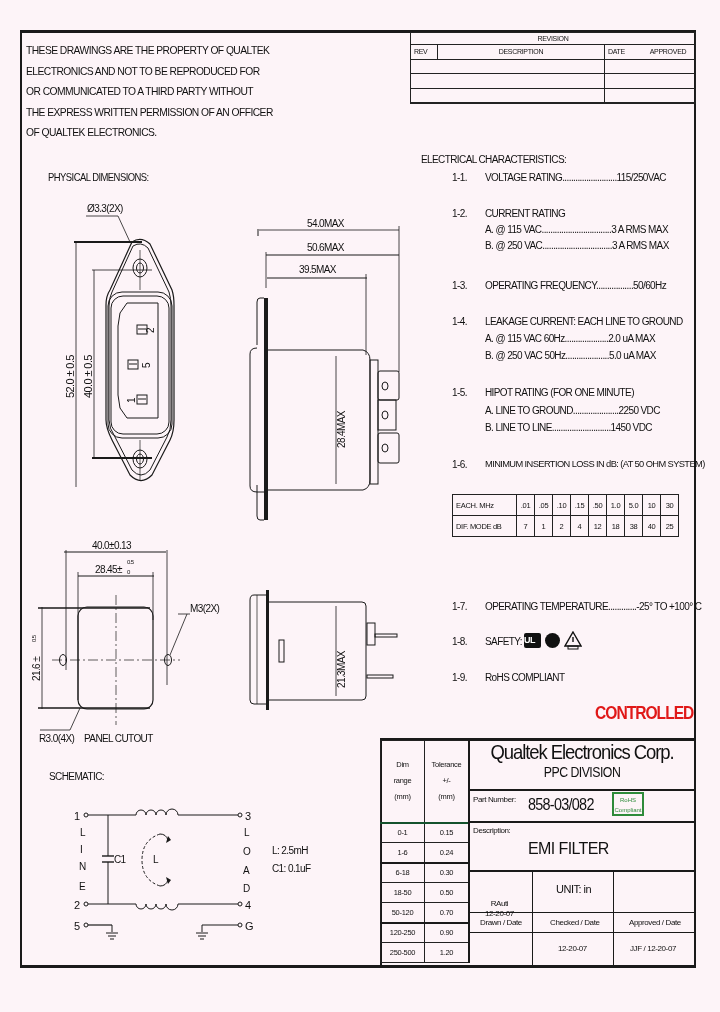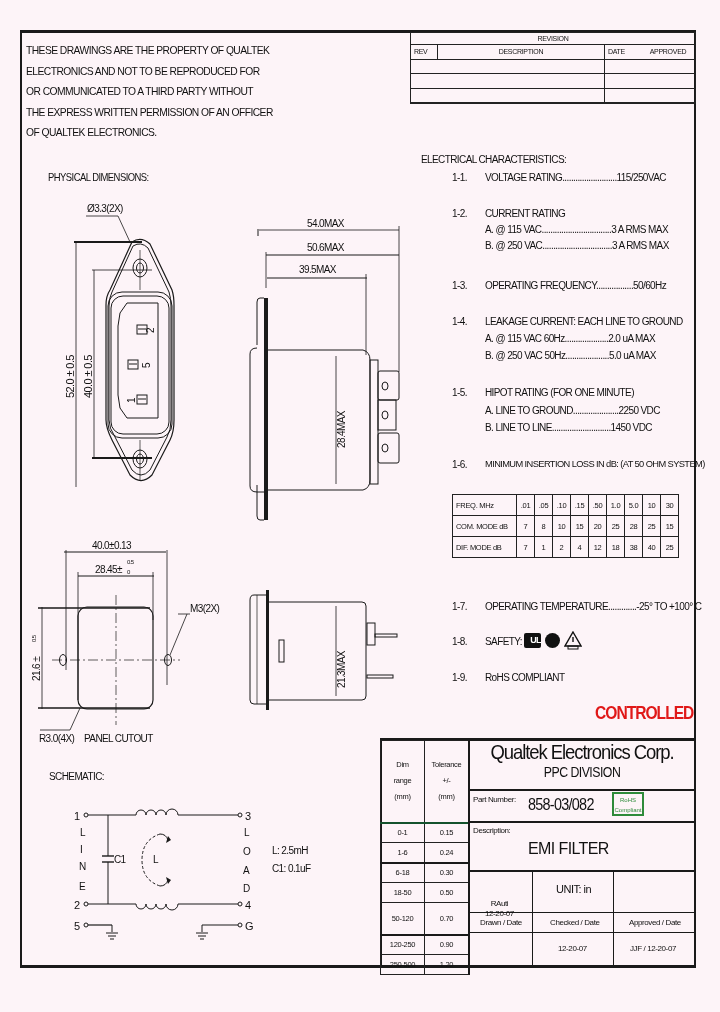--- a/index.html
+++ b/index.html
@@ -278,57 +278,45 @@
   <div class="abs" style="left:64px;top:268px;white-space:nowrap">B. LINE TO LINE...........................1450 VDC</div>
 
   <div class="abs" style="left:31px;top:305px">1-6.</div>
   <div class="abs" style="left:64px;top:305px;white-space:nowrap;font-size:9.3px">MINIMUM INSERTION LOSS IN dB: (AT 50 OHM SYSTEM)</div>
 
   <div class="abs" style="left:31px;top:447px">1-7.</div>
   <div class="abs" style="left:64px;top:447px;white-space:nowrap">OPERATING TEMPERATURE.............-25° TO +100° C</div>
 
   <div class="abs" style="left:31px;top:482px">1-8.</div>
   <div class="abs" style="left:64px;top:482px;white-space:nowrap">SAFETY:</div>
-  <div class="abs" style="left:103px;top:479px;width:17px;height:15px;background:#111;color:#fff;font-size:9px;font-weight:bold;text-align:right;line-height:15px;border-radius:2px">UL</div>
+  <div class="abs" style="left:103px;top:479px;width:17px;height:15px;background:#111;color:#fff;font-size:9px;font-weight:bold;text-align:left;line-height:15px;border-radius:2px">UL</div>
   <div class="abs" style="left:124px;top:479px;width:15px;height:15px;background:#111;border-radius:50%"></div>
   <svg class="abs" style="left:143px;top:477px" width="18" height="19">
     <polygon points="9,1 17,15 1,15" fill="none" stroke="#111" stroke-width="1.4"></polygon>
     <rect x="4" y="15" width="10" height="3" fill="none" stroke="#111" stroke-width="1"></rect>
     <line x1="9" y1="6" x2="9" y2="11" stroke="#111" stroke-width="1.4"></line>
   </svg>
 
   <div class="abs" style="left:31px;top:518px">1-9.</div>
   <div class="abs" style="left:64px;top:518px;white-space:nowrap">RoHS COMPLIANT</div>
 </div>
 
 <table class="abs il">
   <tbody>
       <tr>
-    <td class="lbl">FREQ. MHz</td>
+    <td class="lbl">EACH. MHz</td>
     <td>.01</td>
     <td>.05</td>
     <td>.10</td>
     <td>.15</td>
     <td>.50</td>
     <td>1.0</td>
     <td>5.0</td>
     <td>10</td>
     <td>30</td>
-  </tr>
-  <tr>
-    <td class="lbl">COM. MODE dB</td>
-    <td>7</td>
-    <td>8</td>
-    <td>10</td>
-    <td>15</td>
-    <td>20</td>
-    <td>25</td>
-    <td>28</td>
-    <td>25</td>
-    <td>15</td>
   </tr>
   <tr>
     <td class="lbl">DIF. MODE dB</td>
     <td>7</td>
     <td>1</td>
     <td>2</td>
     <td>4</td>
     <td>12</td>
     <td>18</td>
     <td>38</td>
@@ -365,21 +353,21 @@
         <td class="thickr">0.24</td>
       </tr>
   <tr style="height:20px;border-top:2px solid #1a1a1a">
         <td>6-18</td>
         <td class="thickr">0.30</td>
       </tr>
   <tr style="height:20px">
         <td>18-50</td>
         <td class="thickr">0.50</td>
       </tr>
-  <tr style="height:32px">
+  <tr style="height:20px">
         <td>50-120</td>
         <td class="thickr">0.70</td>
       </tr>
   <tr style="height:20px;border-top:2px solid #1a1a1a">
         <td>120-250</td>
         <td class="thickr">0.90</td>
       </tr>
   <tr style="height:20px">
         <td>250-500</td>
         <td class="thickr">1.20</td>

